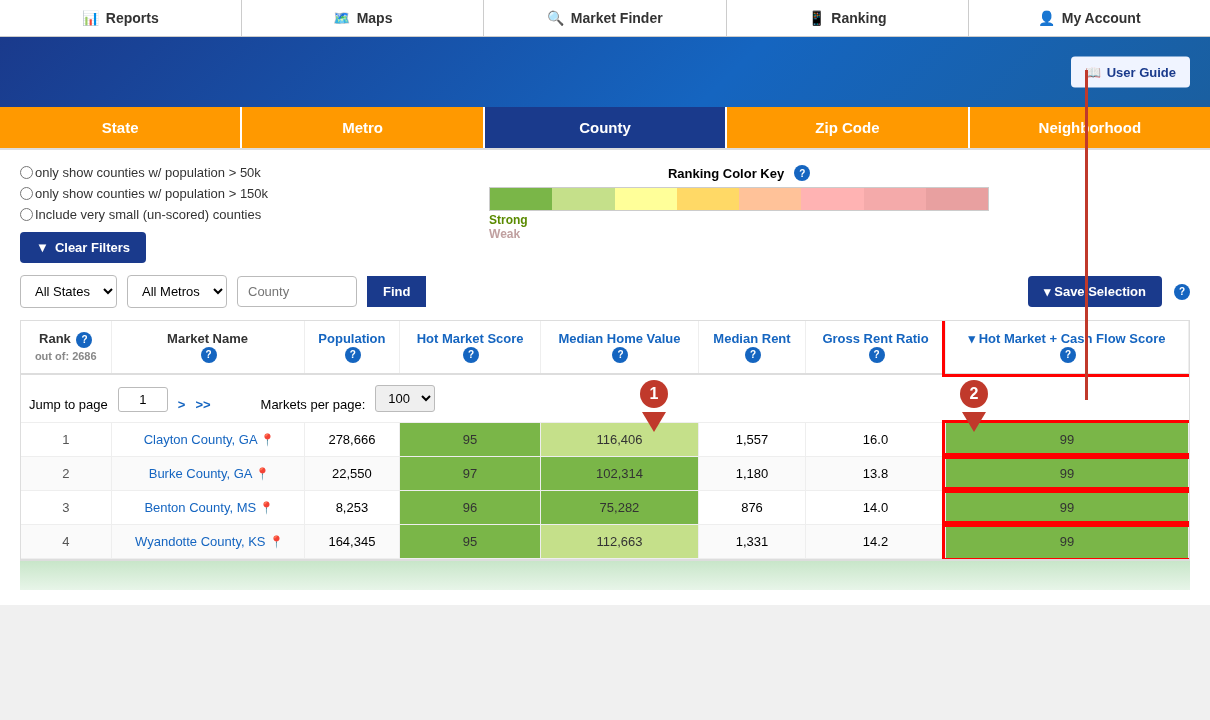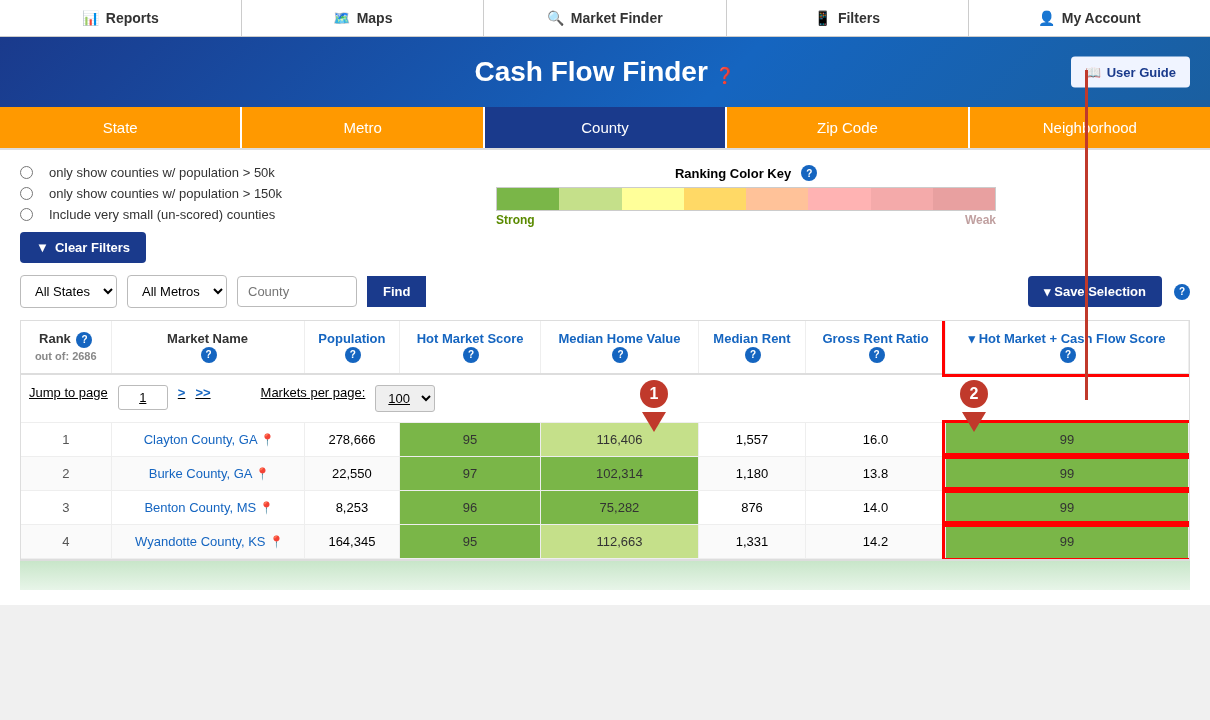--- a/index.html
+++ b/index.html
@@ -11,39 +11,39 @@
     .top-nav-item:last-child { border-right: none; }
 
     
     .header-banner { background: linear-gradient(135deg, #1a3a8c 0%, #1565c0 60%, #1a5fa0 100%); padding: 18px 20px; display: flex; align-items: center; justify-content: center; position: relative; min-height: 70px; }
     .header-title { color: #fff; font-size: 28px; font-weight: bold; }
     .header-title .help-icon { font-size: 16px; color: #aad4ff; cursor: pointer; }
     .user-guide-btn { position: absolute; right: 20px; top: 50%; transform: translateY(-50%); background: #f0f4ff; color: #1a3a8c; border: none; border-radius: 4px; padding: 8px 14px; font-size: 13px; font-weight: bold; cursor: pointer; display: flex; align-items: center; gap: 5px; }
 
     
     .tab-bar { display: flex; background: #fff; border-bottom: 2px solid #ddd; }
-    .tab-item { flex: 1; padding: 12px 0; text-align: center; font-weight: normal; font-size: 15px; cursor: pointer; background: #f90; color: #fff; border-right: 2px solid #fff; }
+    .tab-item { flex: 1; padding: 12px 0; text-align: center; font-weight: bold; font-size: 15px; cursor: pointer; background: #f90; color: #fff; border-right: 2px solid #fff; }
     .tab-item.active { background: #1a3a8c; color: #fff; }
     .tab-item:last-child { border-right: none; }
 
     
     .main-content { background: #fff; padding: 15px 20px; }
 
     
     .filters-row { display: flex; align-items: flex-start; gap: 20px; margin-bottom: 12px; }
     .filters-left { flex: 0 0 auto; }
     .radio-group { display: flex; flex-direction: column; gap: 6px; margin-bottom: 10px; }
-    .radio-item { display: flex; align-items: center; gap: 16px; font-size: 13px; color: #333; cursor: pointer; }
+    .radio-item { display: flex; align-items: center; gap: 2px; font-size: 13px; color: #333; cursor: pointer; }
     .clear-filters-btn { background: #1a3a8c; color: #fff; border: none; border-radius: 4px; padding: 8px 16px; font-size: 13px; font-weight: bold; cursor: pointer; display: flex; align-items: center; gap: 6px; }
 
     .color-key-area { flex: 1; display: flex; flex-direction: column; align-items: center; }
     .color-key-label { font-weight: bold; font-size: 13px; margin-bottom: 6px; display: flex; align-items: center; gap: 8px; }
     .color-key-bar { display: flex; width: 100%; max-width: 500px; height: 24px; border: 1px solid #ccc; }
     .color-key-cell { flex: 1; }
-    .color-key-ends { display: flex; justify-content: space-between; width: 100%; max-width: 500px; margin-top: 2px; font-size: 12px; font-weight: bold; }
+    .color-key-ends { display: flex; justify-content: space-between; width: 100%; max-width: 500px; margin-top: 2px; font-size: 12px; font-weight: bold; flex-direction: column; }
     .key-strong { color: #5a8a00; }
     .key-weak { color: #c0a0a0; }
 
     
     .search-row { display: flex; align-items: center; gap: 10px; margin-bottom: 12px; }
     .dropdown-select { padding: 7px 10px; border: 1px solid #bbb; border-radius: 4px; font-size: 13px; background: #fff; cursor: pointer; }
     .county-input { padding: 7px 10px; border: 1px solid #bbb; border-radius: 4px; font-size: 13px; width: 120px; color: #999; }
     .find-btn { background: #1a3a8c; color: #fff; border: none; border-radius: 0; padding: 8px 16px; font-size: 13px; font-weight: bold; cursor: pointer; }
     .save-selection-btn { background: #1a3a8c; color: #fff; border: none; border-radius: 4px; padding: 8px 16px; font-size: 13px; font-weight: bold; cursor: pointer; }
 
@@ -59,21 +59,21 @@
     .rank-col { width: 90px; }
     .market-col { text-align: center; padding-left: 12px; }
     .market-link { color: #1565c0; text-decoration: none; cursor: pointer; }
     .pin-icon { color: #e44; font-size: 12px; cursor: pointer; }
 
     
     .score-green-dark { background: #7ab648; color: #333; }
     .score-green-light { background: #c5e08a; color: #333; }
 
     
-    .pagination-row { display: flex; align-items: flex-start; gap: 10px; padding: 10px 8px; border-bottom: 1px solid #eee; font-size: 13px; text-decoration: underline; }
+    .pagination-row { display: flex; align-items: flex-end; gap: 10px; padding: 10px 8px; border-bottom: 1px solid #eee; font-size: 13px; }
     .page-input { width: 50px; padding: 4px 6px; border: 1px solid #bbb; border-radius: 3px; font-size: 13px; text-align: center; }
     .page-btn { background: none; border: none; color: #1565c0; font-weight: bold; cursor: pointer; font-size: 13px; }
     .per-page-select { padding: 4px 8px; border: 1px solid #bbb; border-radius: 3px; font-size: 13px; }
 
     
     .rank-cell { color: #555; }
 
     
     .sub-label { font-size: 11px; color: #888; }
     .col-help { width: 16px; height: 16px; background: #1565c0; color: #fff; border-radius: 50%; font-size: 10px; font-weight: bold; display: inline-flex; align-items: center; justify-content: center; cursor: pointer; vertical-align: middle; margin-left: 2px; }
@@ -93,33 +93,29 @@
   <div class="top-nav-item">
     <span>🗺️</span>
     <span>Maps</span>
   </div>
   <div class="top-nav-item">
     <span>🔍</span>
     <span>Market Finder</span>
   </div>
   <div class="top-nav-item">
     <span>📱</span>
-    <span>Filters</span>
+    <span>Ranking</span>
   </div>
   <div class="top-nav-item">
     <span>👤</span>
     <span>My Account</span>
   </div>
 </div>
 
 <div class="header-banner">
-  <h1 class="header-title">
-    <span>Cash Flow Finder</span>
-    <span class="help-icon"> ❓</span>
-  </h1>
   <button class="user-guide-btn">
     <span>📖</span>
     <span>User Guide</span>
   </button>
 </div>
 
 <div class="tab-bar">
   <div class="tab-item">
     <span>State</span>
   </div>

